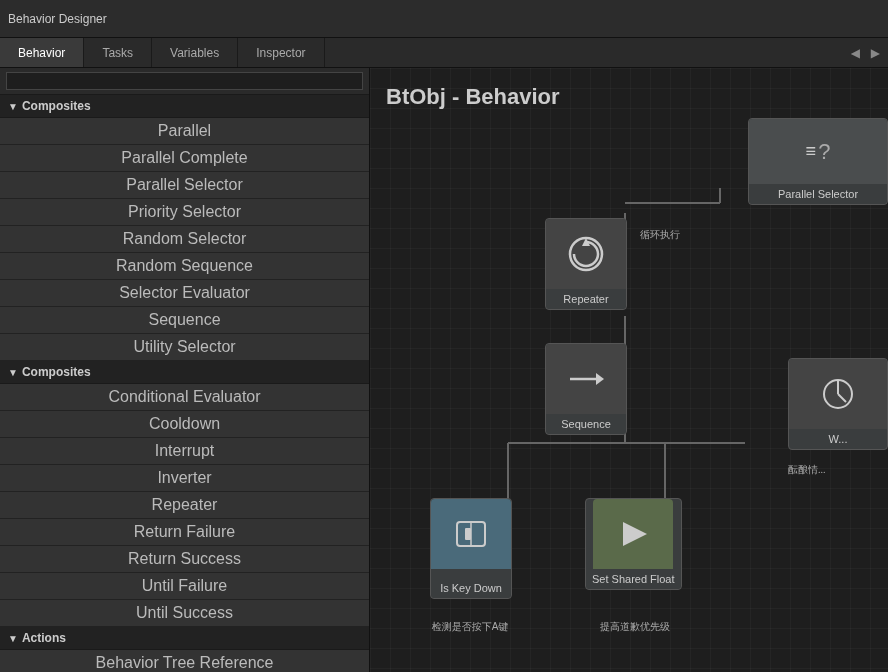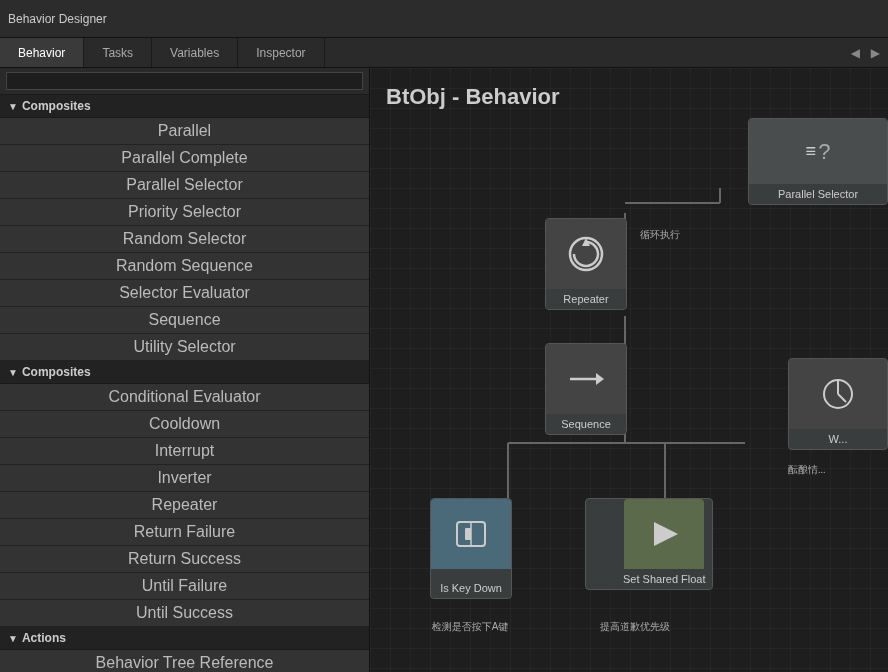--- a/index.html
+++ b/index.html
@@ -221,21 +221,20 @@
     
     .keydown-node {
       top: 430px;
       left: 60px;
       gap: 9px;
     }
     
     .setfloat-node {
       top: 430px;
       left: 215px;
-      padding-left: 31px;
     }
 
     .conn-line {
       stroke: #666;
       stroke-width: 2;
       fill: none;
     }
   </style>
 </head>
 <body>

